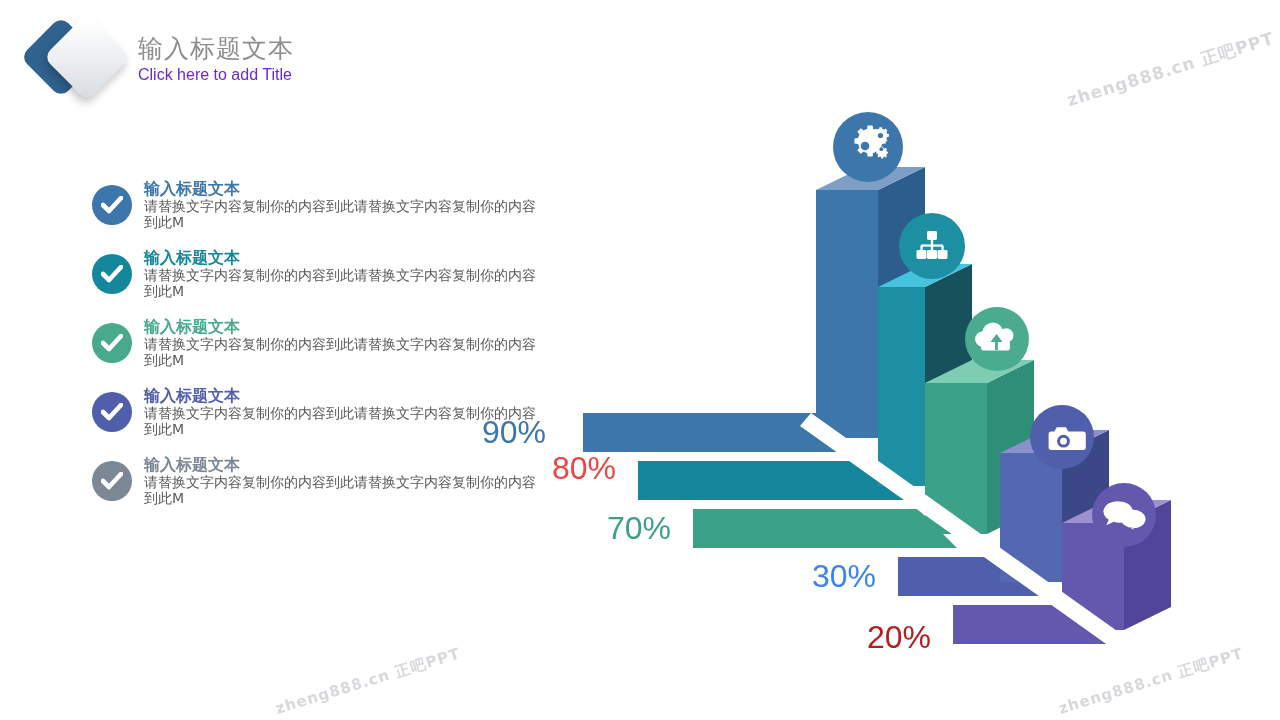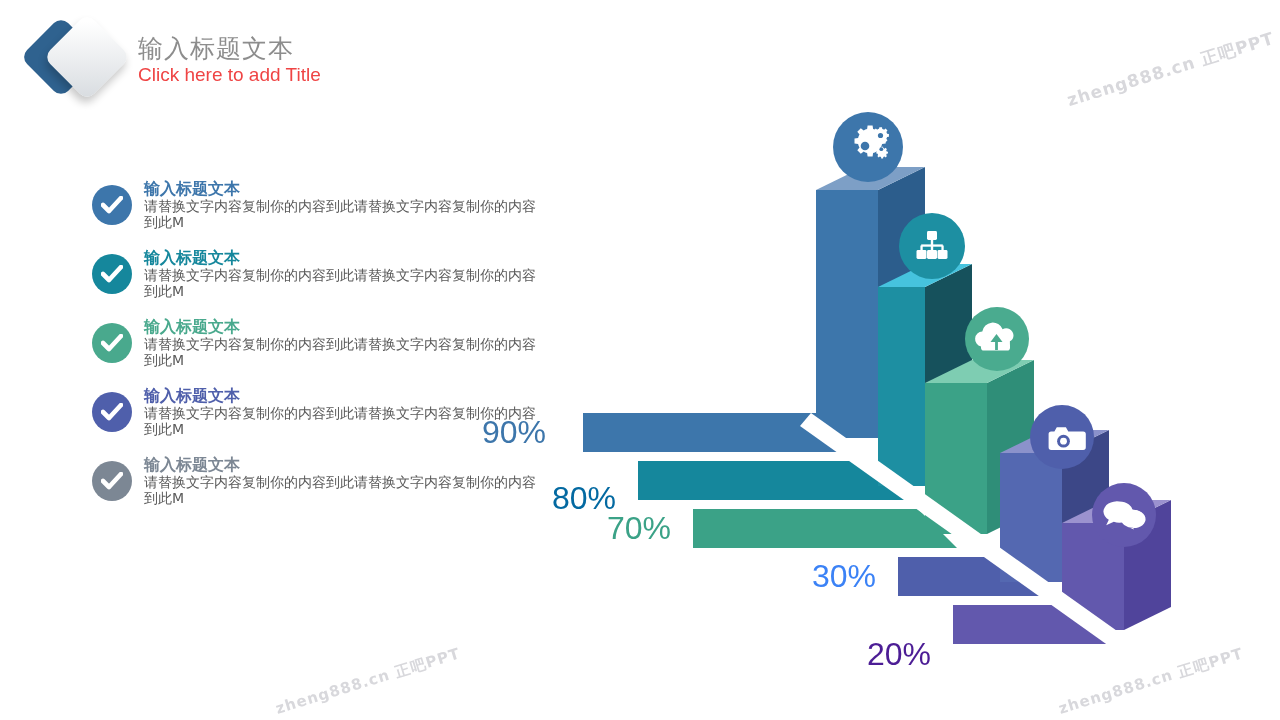--- a/index.html
+++ b/index.html
@@ -14,21 +14,21 @@
   .logo{position:absolute;left:18px;top:18px;width:118px;height:78px;}
   .dia-back{position:absolute;left:14px;top:10px;width:58px;height:58px;
     background:#2f628f;transform:rotate(45deg);border-radius:10px;}
   .dia-front{position:absolute;left:38px;top:8px;width:62px;height:62px;
     background:linear-gradient(135deg,#ffffff 10%,#d9dde1 95%);
     transform:rotate(45deg);border-radius:10px;
     box-shadow:3px 5px 8px rgba(0,0,0,.22);}
   .title-wrap{position:absolute;left:138px;top:34px;}
   .title-cn{font-size:25px;color:#8d8d8d;line-height:30px;letter-spacing:1px;
     font-family:"DejaVu Sans","Liberation Sans",sans-serif;}
-  .title-en{font-size:19px;color:#ef4444;line-height:20px;margin-top:1px;}
+  .title-en{font-size:16px;color:#6d28d9;line-height:20px;margin-top:1px;}
 
   
   .list{position:absolute;left:92px;top:180px;width:460px;}
   .item{position:relative;height:69px;}
   .item .chk{position:absolute;left:0;top:5px;width:40px;height:40px;border-radius:50%;}
   .item .chk svg{position:absolute;left:9px;top:11px;}
   .item .txt{position:absolute;left:52px;top:0;width:400px;}
   .item-title{font-size:16px;font-weight:bold;line-height:17px;
     font-family:"DejaVu Sans","Liberation Sans",sans-serif;}
   .item-body{font-size:14px;color:#5a5a5a;line-height:16px;margin-top:1px;
@@ -237,24 +237,24 @@
         <g fill="#ffffff" transform="translate(654,420)">
           <path d="M-4.6,-13.5 a13.5,10.6 0 1 1 0,21.2 a18,18 0 0 1 -5.6,-0.85 l-7.6,3.4 l2.6,-5.4 a10.6,10.6 0 0 1 -5.4,-8.35 a13.5,10.6 0 0 1 16,-10 Z"></path>
           <path d="M7.6,-5.4 a11.5,9 0 1 1 -6.2,16.6 l-0.4,0 l6.5,2.8 l-2.2,-4.5 a9,9 0 0 1 2.3,-14.9 Z" transform="translate(2.5,0.5)"></path>
           <ellipse cx="8.4" cy="3.6" rx="11.6" ry="9.1"></ellipse>
         </g>
       </g>
 
     </svg>
 
     <div class="pct" style="left:12px;top:321px;color:#3d76ab;">90%</div>
-    <div class="pct" style="left:82px;top:387px;color:#0369a1;">80%</div>
+    <div class="pct" style="left:82px;top:357px;color:#ef4444;">80%</div>
     <div class="pct" style="left:137px;top:417px;color:#3ba287;">70%</div>
     <div class="pct" style="left:342px;top:465px;color:#3b82f6;">30%</div>
-    <div class="pct" style="left:397px;top:543px;color:#4c1d95;">20%</div>
+    <div class="pct" style="left:397px;top:526px;color:#b91c1c;">20%</div>
 
   </div>
 
   <div class="wm" style="left:1063px;top:58px;">zheng888.cn 正吧PPT</div>
   <div class="wm small" style="left:272px;top:672px;">zheng888.cn 正吧PPT</div>
   <div class="wm small" style="left:1055px;top:672px;">zheng888.cn 正吧PPT</div>
 
 </div>
 
 </body></html>

